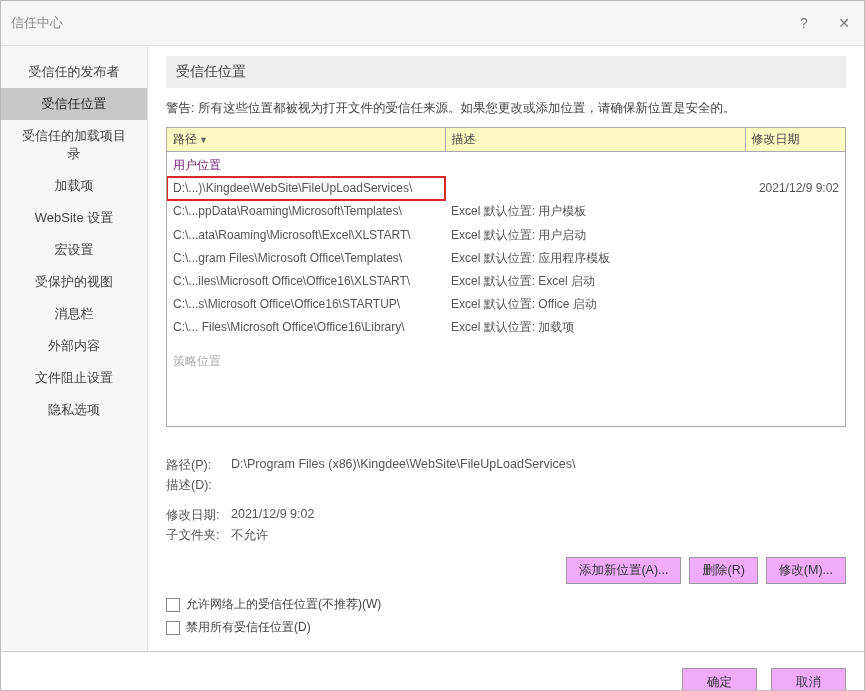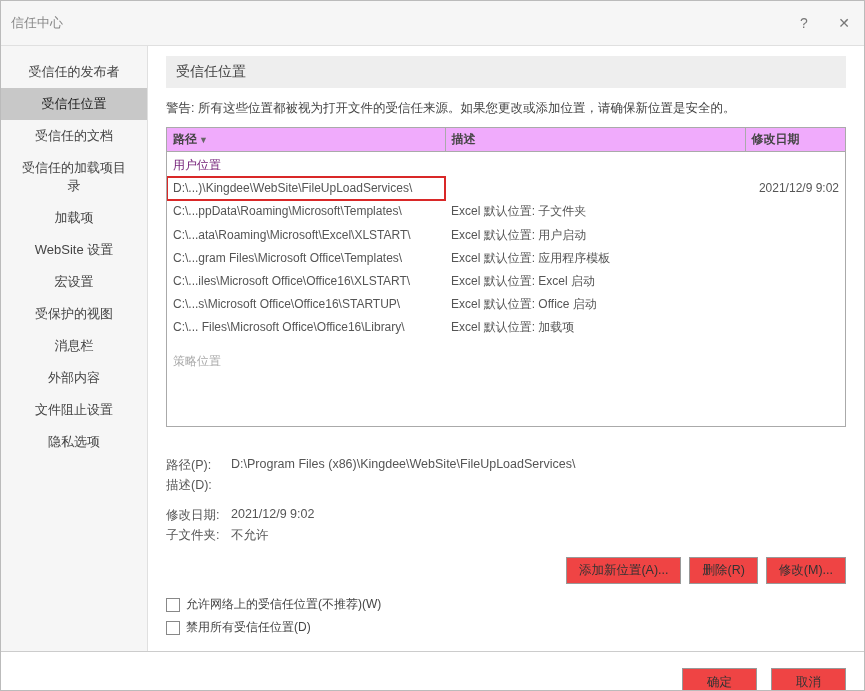--- a/index.html
+++ b/index.html
@@ -85,23 +85,23 @@
     table {
       width: 100%;
       border-collapse: collapse;
       font-size: 12px;
     }
     thead th {
       text-align: left;
       padding: 3px 6px;
       border-bottom: 1px solid #aaa;
       border-right: 1px solid #aaa;
-      font-weight: bold;
-      color: #444;
-      background: #f0abfc;
+      font-weight: normal;
+      color: #444;
+      background: #fef9c3;
     }
     thead th:last-child { border-right: none; margin-left: 48px; }
     thead th:nth-child(1) { width: 278px; }
     thead th:nth-child(2) { width: auto; }
     thead th:nth-child(3) { width: 100px; }
     .sort-arrow { font-size: 9px; color: #666; margin-left: 2px; }
     tbody td {
       padding: 2px 6px;
       line-height: 1.6;
       color: #555;
@@ -124,21 +124,21 @@
     .details-row .lbl { width: 65px; }
     .details-row .val { flex: 1; }
     .btn-row {
       display: flex;
       justify-content: flex-end;
       gap: 8px;
       margin-bottom: 12px;
     }
     .btn {
       border: 1px solid #999;
-      background: #ef4444;
+      background: #f0abfc;
       padding: 4px 12px;
       font-size: 12.5px;
       color: #333;
       cursor: pointer;
       font-family: inherit;
     }
     .check-row {
       display: flex;
       align-items: center;
       margin-bottom: 6px;
@@ -168,21 +168,20 @@
 <div class="titlebar">
   <div class="titlebar-text">信任中心</div>
   <div class="titlebar-btn">?</div>
   <div class="titlebar-btn">✕</div>
 </div>
 
 <div class="main-area">
   <div class="sidebar">
     <div class="sidebar-item">受信任的发布者</div>
     <div class="sidebar-item selected">受信任位置</div>
-    <div class="sidebar-item">受信任的文档</div>
     <div class="sidebar-item">受信任的加载项目录</div>
     <div class="sidebar-item">加载项</div>
     <div class="sidebar-item">WebSite 设置</div>
     <div class="sidebar-item">宏设置</div>
     <div class="sidebar-item">受保护的视图</div>
     <div class="sidebar-item">消息栏</div>
     <div class="sidebar-item">外部内容</div>
     <div class="sidebar-item">文件阻止设置</div>
     <div class="sidebar-item">隐私选项</div>
   </div>
@@ -204,21 +203,21 @@
           <tr>
               <td class="user-loc" colspan="3">用户位置</td>
             </tr>
           <tr class="date-cell">
             <td class="hl">D:\...)\Kingdee\WebSite\FileUpLoadServices\</td>
             <td></td>
             <td>2021/12/9 9:02</td>
           </tr>
           <tr>
             <td>C:\...ppData\Roaming\Microsoft\Templates\</td>
-            <td>Excel 默认位置: 子文件夹</td>
+            <td>Excel 默认位置: 用户模板</td>
             <td></td>
           </tr>
           <tr>
             <td>C:\...ata\Roaming\Microsoft\Excel\XLSTART\</td>
             <td>Excel 默认位置: 用户启动</td>
             <td></td>
           </tr>
           <tr>
             <td>C:\...gram Files\Microsoft Office\Templates\</td>
             <td>Excel 默认位置: 应用程序模板</td>

